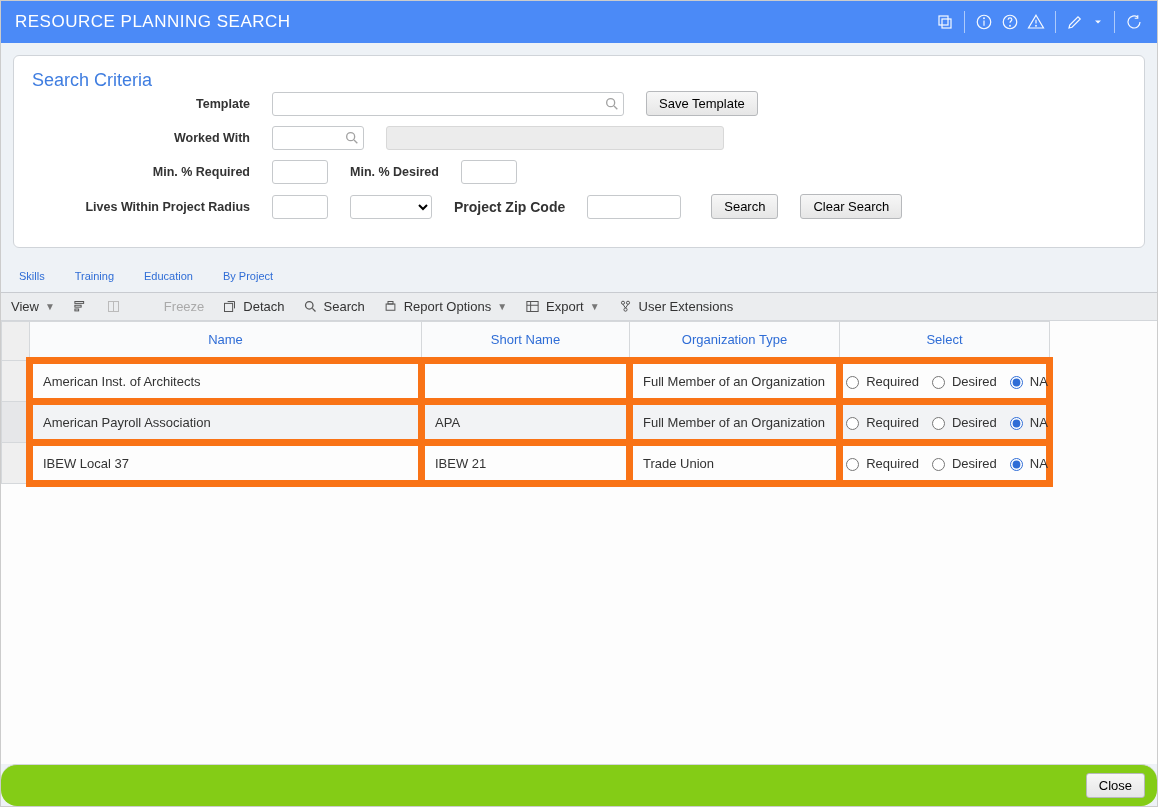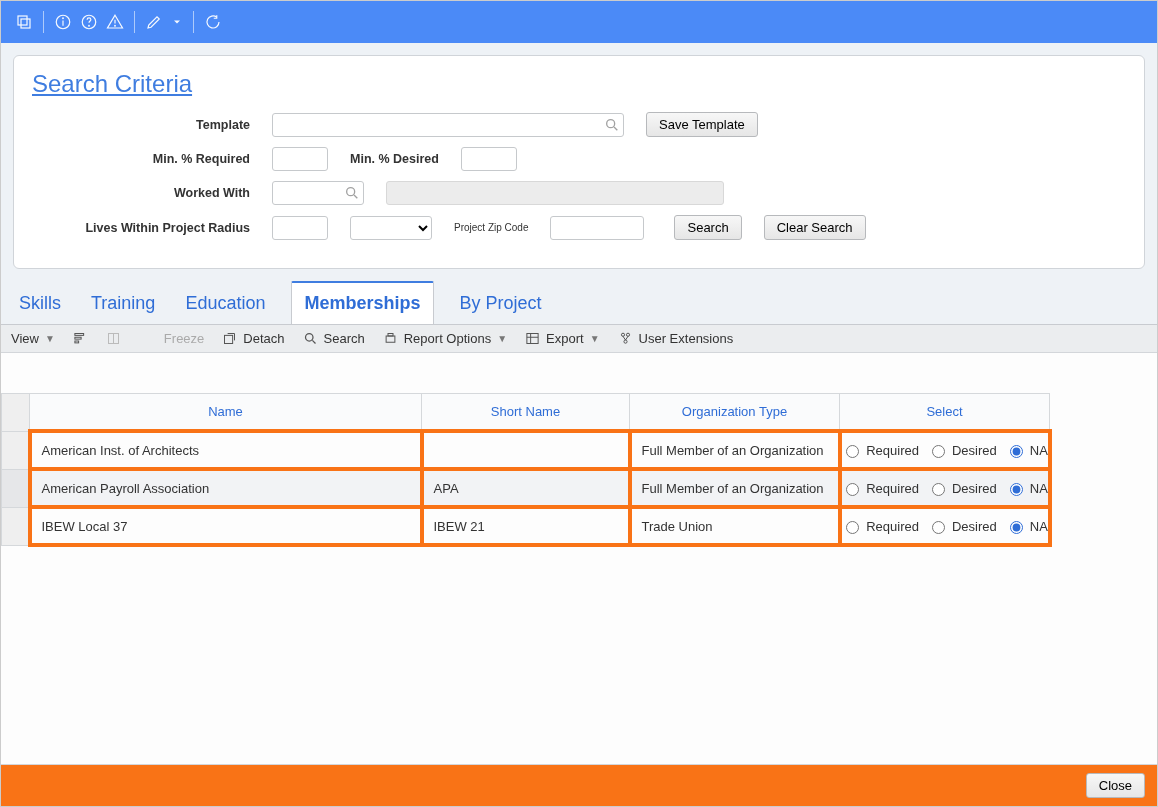--- a/index.html
+++ b/index.html
@@ -47,23 +47,22 @@
 
   .criteria-panel {
     margin:12px;
     background:#fff;
     border:1px solid #d0d4d9;
     border-radius:6px;
     padding:14px 18px 18px 18px;
   }
   .criteria-title {
     color:#3f7de0;
-    font-size:24px;
-    margin-bottom:14px;
-    text-decoration:underline;
+    font-size:18px;
+    margin-bottom:0;
   }
   .form-row { display:flex; align-items:center; margin-bottom:10px; gap:22px; }
   .form-row label.fieldlabel {
     width:218px;
     text-align:right;
     font-weight:bold;
     color:#333;
     font-size:12.5px;
   }
   .form-row input[type=text] {
@@ -103,21 +102,21 @@
     border:1px solid #d8d8d8;
     border-radius:3px;
     height:24px;
   }
 
   .tabs {
     display:flex;
     gap:22px;
     padding:0 14px;
     color:#2f6dd6;
-    font-size:18px;
+    font-size:11px;
     align-items:flex-end;
   }
   .tab {
     padding:10px 4px;
     cursor:pointer;
   }
   .tab.active {
     font-weight:bold;
     border:1px solid #c8cbd0;
     border-bottom:none;
@@ -139,62 +138,63 @@
   }
   .toolbar .tool { display:flex; align-items:center; gap:6px; cursor:pointer; }
   .toolbar .tool.disabled { color:#aaa; cursor:default;gap:43px; }
   .toolbar .tri { font-size:10px; color:#777; }
   .tool svg { width:15px; height:15px; }
 
   table.grid {
     border-collapse:collapse;
     width:1048px;
     table-layout:fixed;
-    margin-top:40px;
   }
   table.grid th {
     color:#2f6dd6;
     font-weight:normal;
     font-size:13px;
     padding:10px 8px;
     text-align:center;
     border:1px solid #d5d8db;
     background:#fafbfc;
   }
   table.grid th.rowh, table.grid td.rowh {
     width:28px;
     background:#efefef;
     border:1px solid #d5d8db;
   }
   table.grid td {
     padding:9px 10px;
-    border:4px solid #f97316;
+    border:7px solid #f97316;
     font-size:13px;
   }
   tbody tr:nth-child(even) td { background:#f2f3f5; }
   tbody tr:nth-child(even) td.rowh { background:#e6e7e9; }
 
   .radio-set { display:flex; gap:8px; align-items:center; font-size:13px; justify-content:center;}
   .radio-set label { display:flex; align-items:center; gap:4px; cursor:pointer;}
   .radio-set input[type=radio]{ accent-color:#2f6dd6; }
 
   .footer {
     border-top:1px solid #d3d6da;
     display:flex;
     justify-content:flex-end;
     padding:8px 12px;
-    background:#f97316;
+    background:#84cc16;
+    border-radius:16px;
   }
 </style>
 </head>
 <body>
 
 <div class="window">
 
   <div class="titlebar">
+    <div class="title">RESOURCE PLANNING SEARCH</div>
     <div class="icons">
       <span class="ico">
           <svg viewBox="0 0 24 24">
             <rect x="4" y="4" width="12" height="12"></rect>
             <rect x="8" y="8" width="12" height="12"></rect>
           </svg>
         </span>
       <span class="sep"></span>
       <span class="ico">
           <svg viewBox="0 0 24 24">
@@ -251,56 +251,55 @@
             <svg viewBox="0 0 24 24" stroke="#555" fill="none" stroke-width="2">
                 <circle cx="10" cy="10" r="6"></circle>
                 <line x1="15" y1="15" x2="20" y2="20"></line>
               </svg>
           </span>
         </span>
         <button class="btn">Save Template</button>
       </div>
 
       <div class="form-row">
-        <label class="fieldlabel">Min. % Required</label>
-        <input type="text" style="width: 56px;">
-        <label style="font-weight:bold;font-size:12.5px">Min. % Desired</label>
-        <input type="text" style="width: 56px;">
-      </div>
-
-      <div class="form-row">
         <label class="fieldlabel">Worked With</label>
         <span class="lookup">
           <input type="text" style="width: 92px;">
           <span class="lookup-icn">
             <svg viewBox="0 0 24 24" stroke="#555" fill="none" stroke-width="2">
                 <circle cx="10" cy="10" r="6"></circle>
                 <line x1="15" y1="15" x2="20" y2="20"></line>
               </svg>
           </span>
         </span>
         <div class="readonly-box" style="width:338px"></div>
       </div>
 
       <div class="form-row">
+        <label class="fieldlabel">Min. % Required</label>
+        <input type="text" style="width: 56px;">
+        <label style="font-weight:bold;font-size:12.5px">Min. % Desired</label>
+        <input type="text" style="width: 56px;">
+      </div>
+
+      <div class="form-row">
         <label class="fieldlabel">Lives Within Project Radius</label>
         <input type="text" style="width: 56px;">
         <select style="width:82px"><option></option></select>
-        <label style="font-weight:normal;font-size:10px">Project Zip Code</label>
+        <label style="font-weight:bold;font-size:14px">Project Zip Code</label>
         <input type="text" style="width: 94px;">
         <button class="btn" style="margin-left:8px">Search</button>
         <button class="btn">Clear Search</button>
       </div>
     </div>
 
     <div class="tabs" id="tabs">
         <div class="tab">Skills</div>
         <div class="tab">Training</div>
         <div class="tab">Education</div>
-        <div class="tab active">Memberships</div>
         <div class="tab">By Project</div>
       </div>
 
     <div class="grid-wrap">
 
       <div class="toolbar">
         <span class="tool">
           <span>View</span>
             <span class="tri">▼</span>
         </span>

